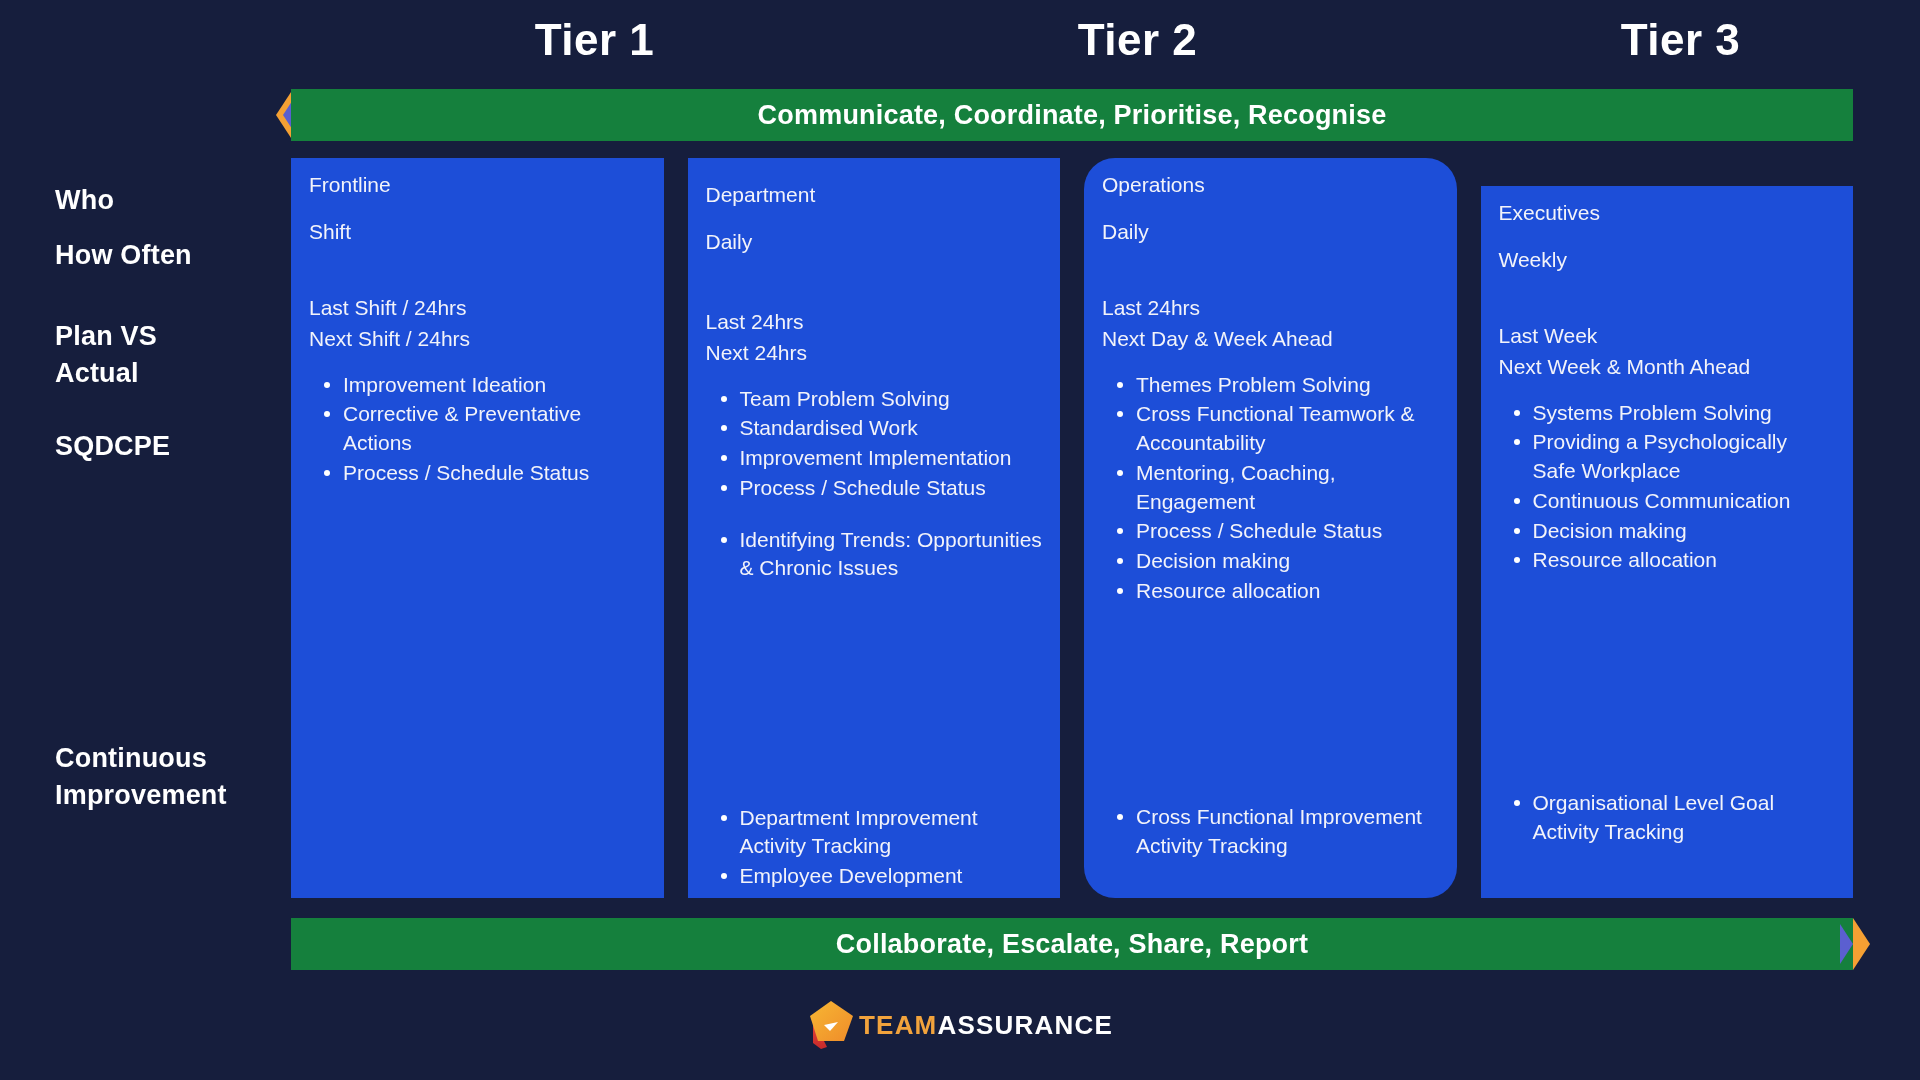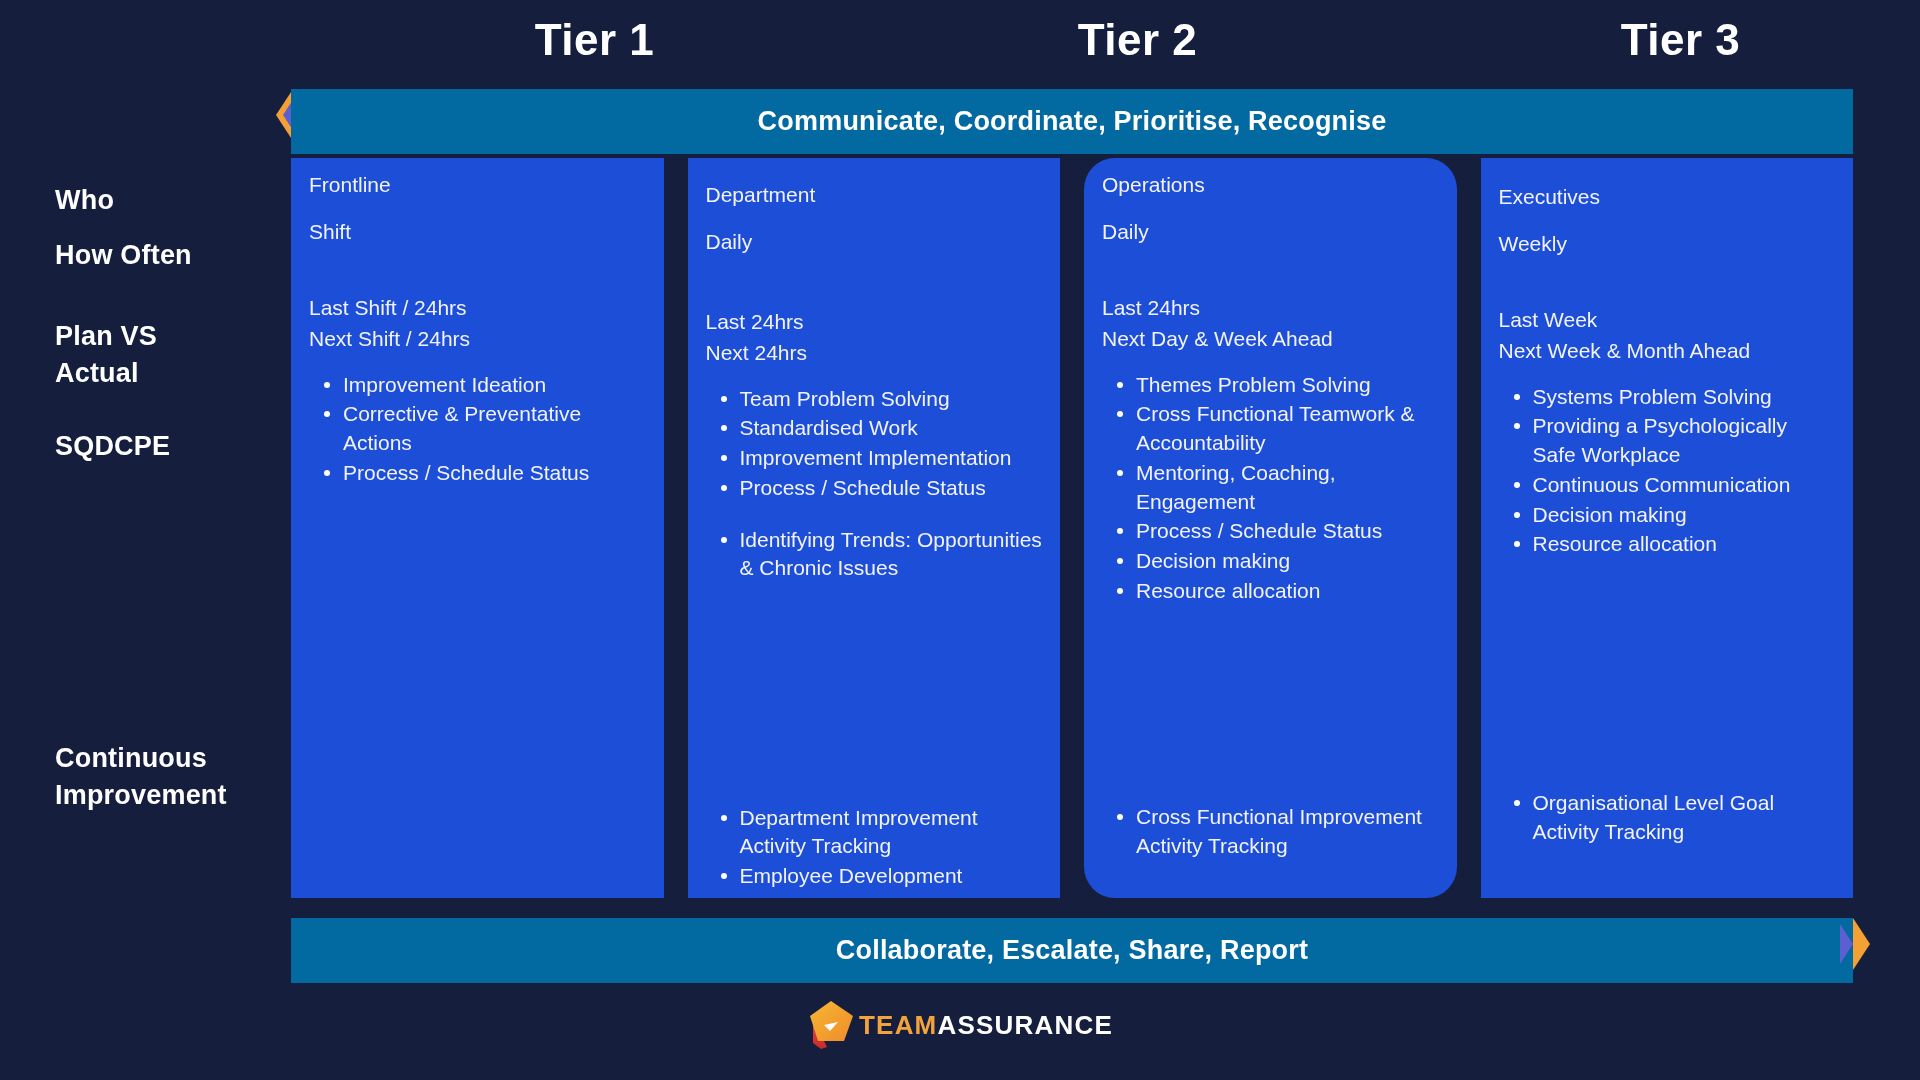--- a/index.html
+++ b/index.html
@@ -32,25 +32,25 @@
     font-size: 44px;
     font-weight: bold;
     letter-spacing: 0.5px;
     color: #ffffff;
     line-height: 1;
   }
 
   
   .banner {
     position: absolute;
-    height: 65px;
+    height: 52px;
     display: flex;
     align-items: center;
     justify-content: center;
-    background: #0369a1;
+    background: #15803d;
     color: #ffffff;
     font-weight: bold;
     font-size: 27px;
     letter-spacing: 0.2px;
   }
   .banner-top {
     left: 291px; top: 89px;
     width: 1562px;
   }
   .banner-bottom {
@@ -285,21 +285,21 @@
       <li>Decision making</li>
       <li>Resource allocation</li>
     </ul>
     <div class="ci-block" style="bottom:36px;">
       <ul class="bullets">
         <li>Cross Functional Improvement Activity Tracking</li>
       </ul>
     </div>
   </div>
 
-  <div class="tier-col" style="padding-top:24px;">
+  <div class="tier-col" style="padding-top:12px;margin-top:28px;">
     <p class="col-plain">Executives</p>
     <div class="gap-sm"></div>
     <p class="col-plain">Weekly</p>
     <div class="gap-md"></div>
     <p class="col-plain">Last Week</p>
     <p class="col-plain">Next Week &amp; Month Ahead</p>
     <div class="gap-blk"></div>
     <ul class="bullets">
       <li>Systems Problem Solving</li>
       <li>Providing a Psychologically Safe Workplace</li>

